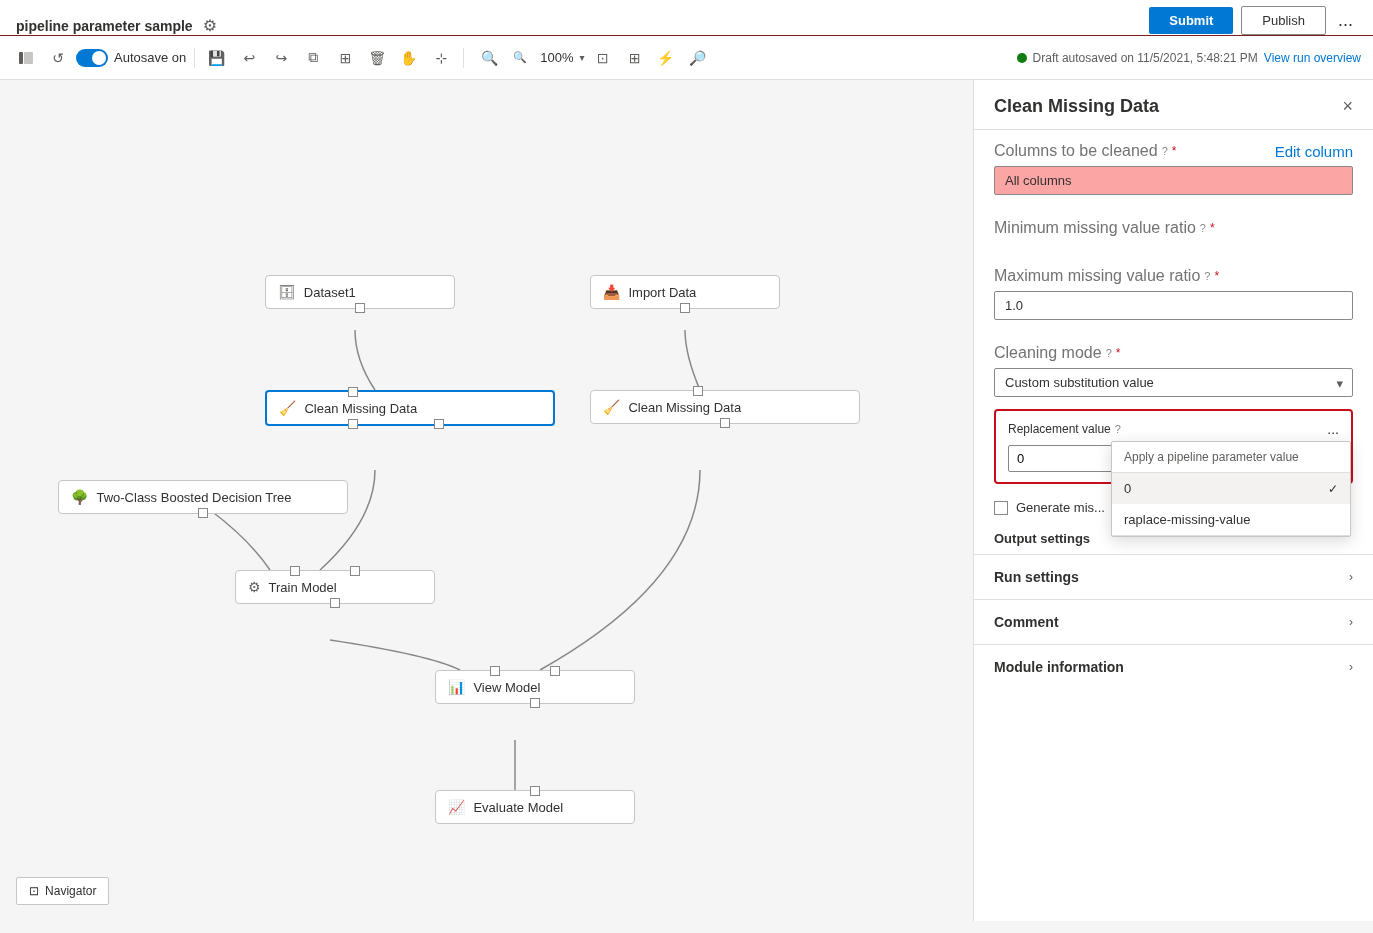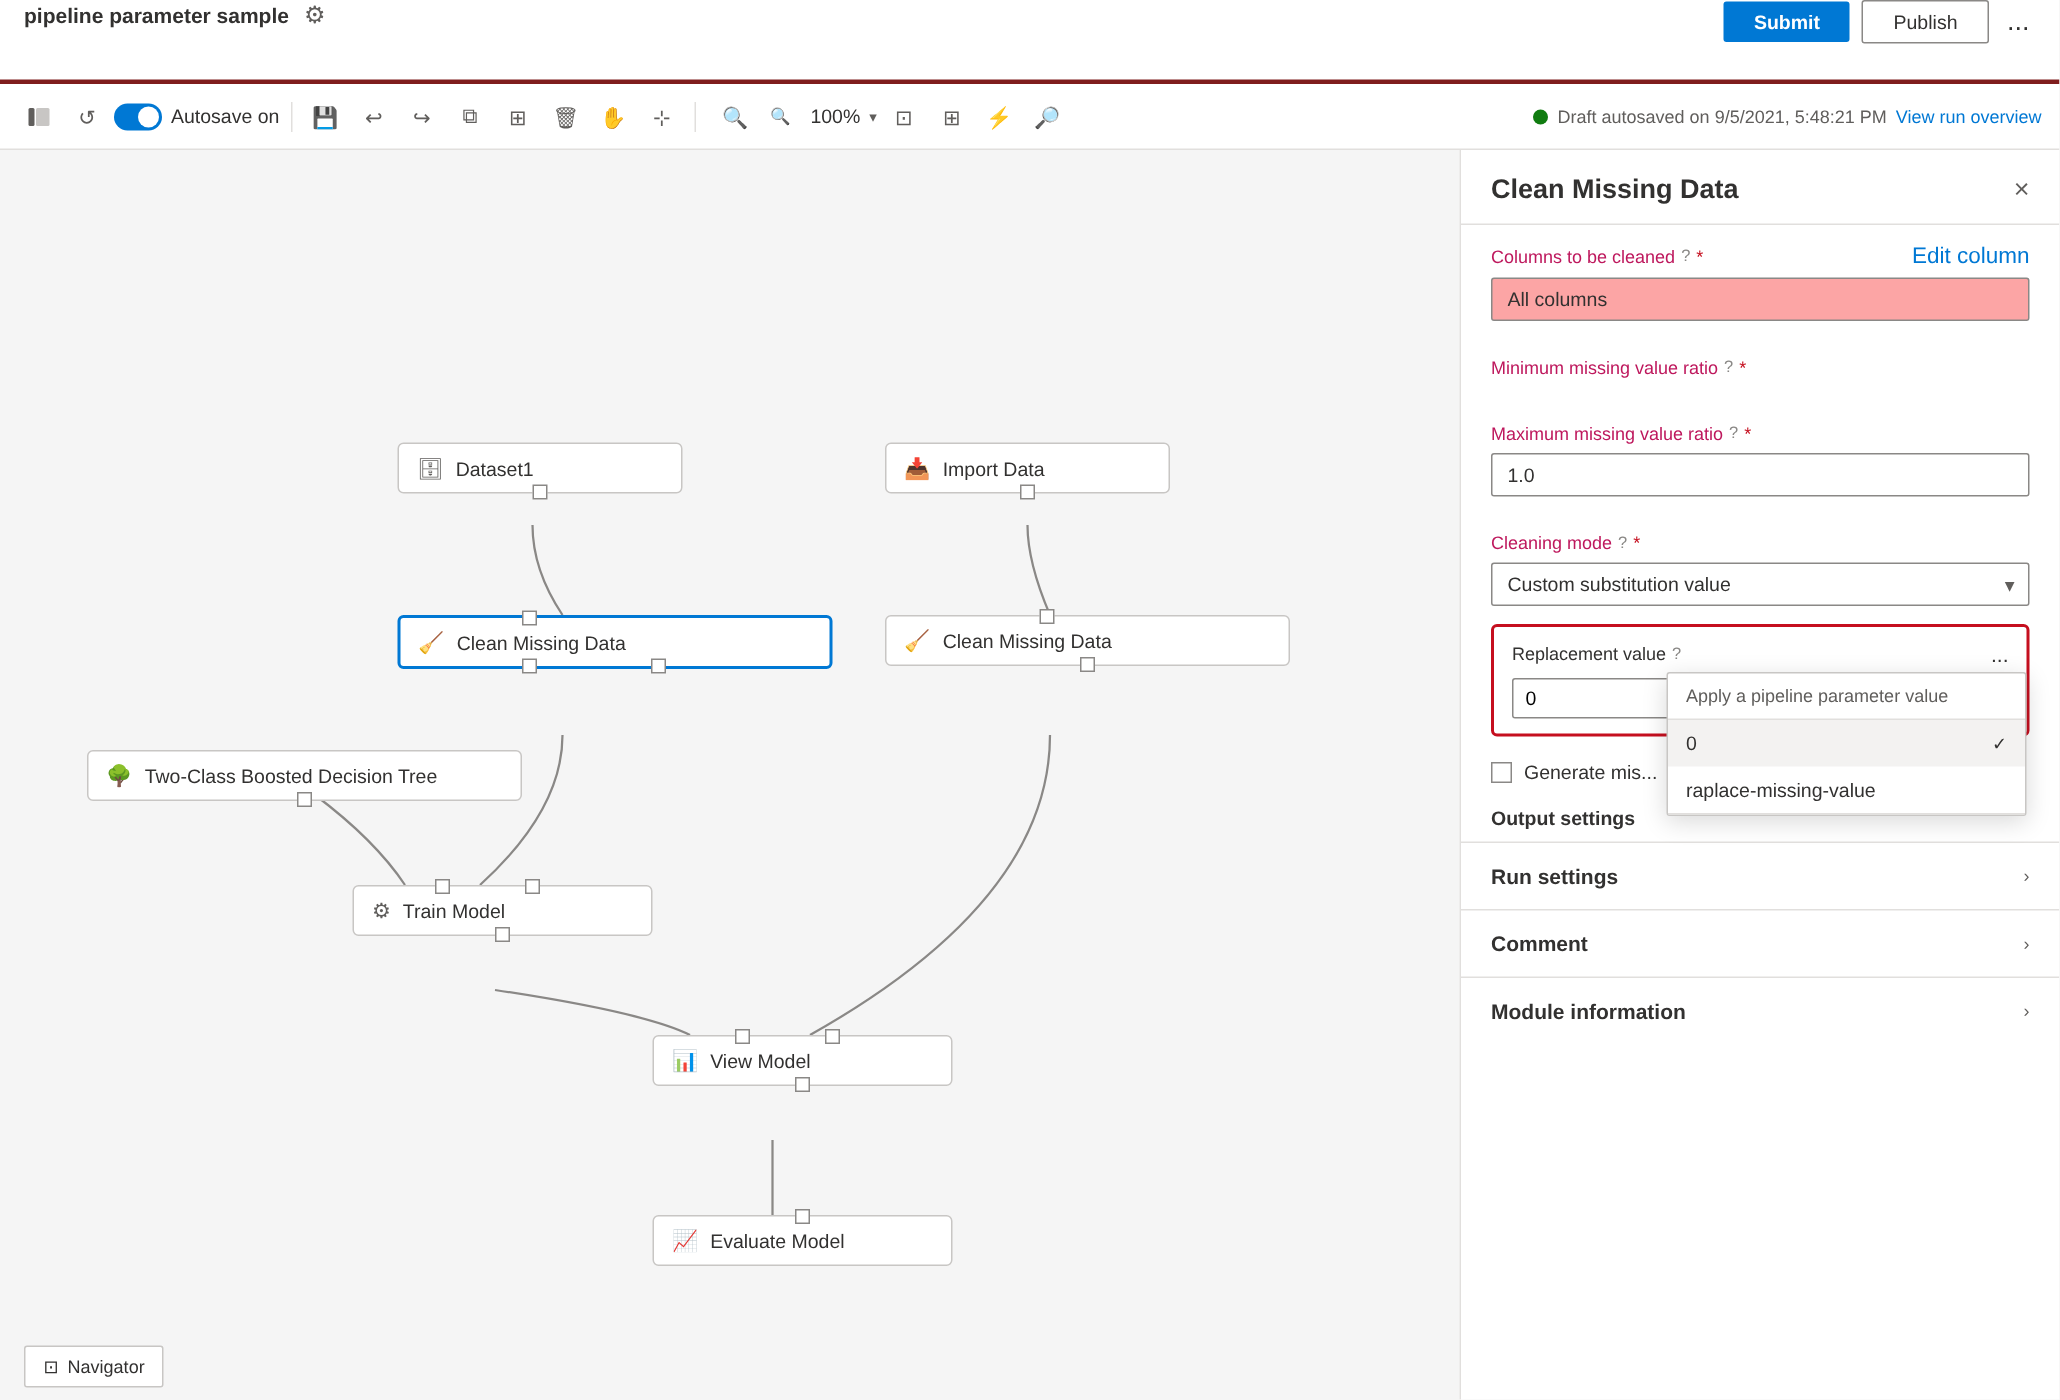--- a/index.html
+++ b/index.html
@@ -1,22 +1,22 @@
 <!DOCTYPE html>
 <html><head>
   <meta charset="utf-8">
   <style>
     * { box-sizing: border-box; margin: 0; padding: 0; }
     body { font-family: 'Segoe UI', sans-serif; font-size: 13px; background: #f5f5f5; color: #323130; overflow: hidden; width: 1373px; height: 933px; }
 
     
     #header {
-      display: flex; align-items: flex-start; justify-content: space-between;
-      padding: 0 16px; height: 56px; background: #fff;
-      border-bottom: 3px solid #7f1d1d;
+      display: flex; align-items: flex-end; justify-content: space-between;
+      padding: 0 16px; height: 36px; background: #fff;
+      border-bottom: 1px solid #7f1d1d;
     }
     #header-left { display: flex; align-items: center; gap: 10px; }
     #pipeline-title { font-size: 14px; font-weight: 600; }
     #header-right { display: flex; align-items: center; gap: 8px; }
     .btn-submit {
       background: #0078d4; color: #fff; border: none; border-radius: 2px;
       padding: 6px 20px; font-size: 13px; cursor: pointer; font-weight: 600;
     }
     .btn-publish {
       background: #fff; color: #323130; border: 1px solid #8a8886; border-radius: 2px;
@@ -91,21 +91,21 @@
       padding: 16px 20px 12px; border-bottom: 1px solid #e1dfdd;
     }
     #panel-title { font-size: 18px; font-weight: 600; }
     .panel-close { background: none; border: none; font-size: 18px; cursor: pointer; color: #605e5c; }
 
     .panel-field { padding: 12px 20px; }
     .field-label {
       font-size: 12px; color: #605e5c; margin-bottom: 6px;
       display: flex; align-items: center; gap: 4px;
     }
-    .field-label-text { font-size: 12px; color: #be185d; }
+    .field-label-text { font-size: 16px; color: #737373; }
     .required-star { color: #c50f1f; }
     .field-help { color: #8a8886; font-size: 11px; cursor: pointer; }
     .edit-link { color: #0078d4; font-size: 15px; cursor: pointer; margin-left: auto; }
     .field-input {
       width: 100%; border: 1px solid #8a8886; border-radius: 2px;
       padding: 6px 10px; font-size: 13px; color: #323130; background: #fff;
     }
     .field-select {
       width: 100%; border: 1px solid #8a8886; border-radius: 2px;
       padding: 6px 10px; font-size: 13px; color: #323130; background: #fff;
@@ -224,21 +224,21 @@
     <div class="toolbar-icon" style="font-size:11px;">🔍</div>
     <span class="zoom-value">100%</span>
     <span style="font-size:10px;color:#605e5c;">▾</span>
   </div>
   <div class="toolbar-icon">⊡</div>
   <div class="toolbar-icon">⊞</div>
   <div class="toolbar-icon">⚡</div>
   <div class="toolbar-icon">🔎</div>
   <div class="draft-status">
     <div class="status-dot"></div>
-    <span>Draft autosaved on 9/5/2021, 5:48:21 PM</span>
+    <span>Draft autosaved on 11/5/2021, 5:48:21 PM</span>
     <a class="view-run-link">View run overview</a>
   </div>
 </div>
 
 <div id="main">
 
   <div id="canvas">
 
     <svg id="canvas-svg">
 

